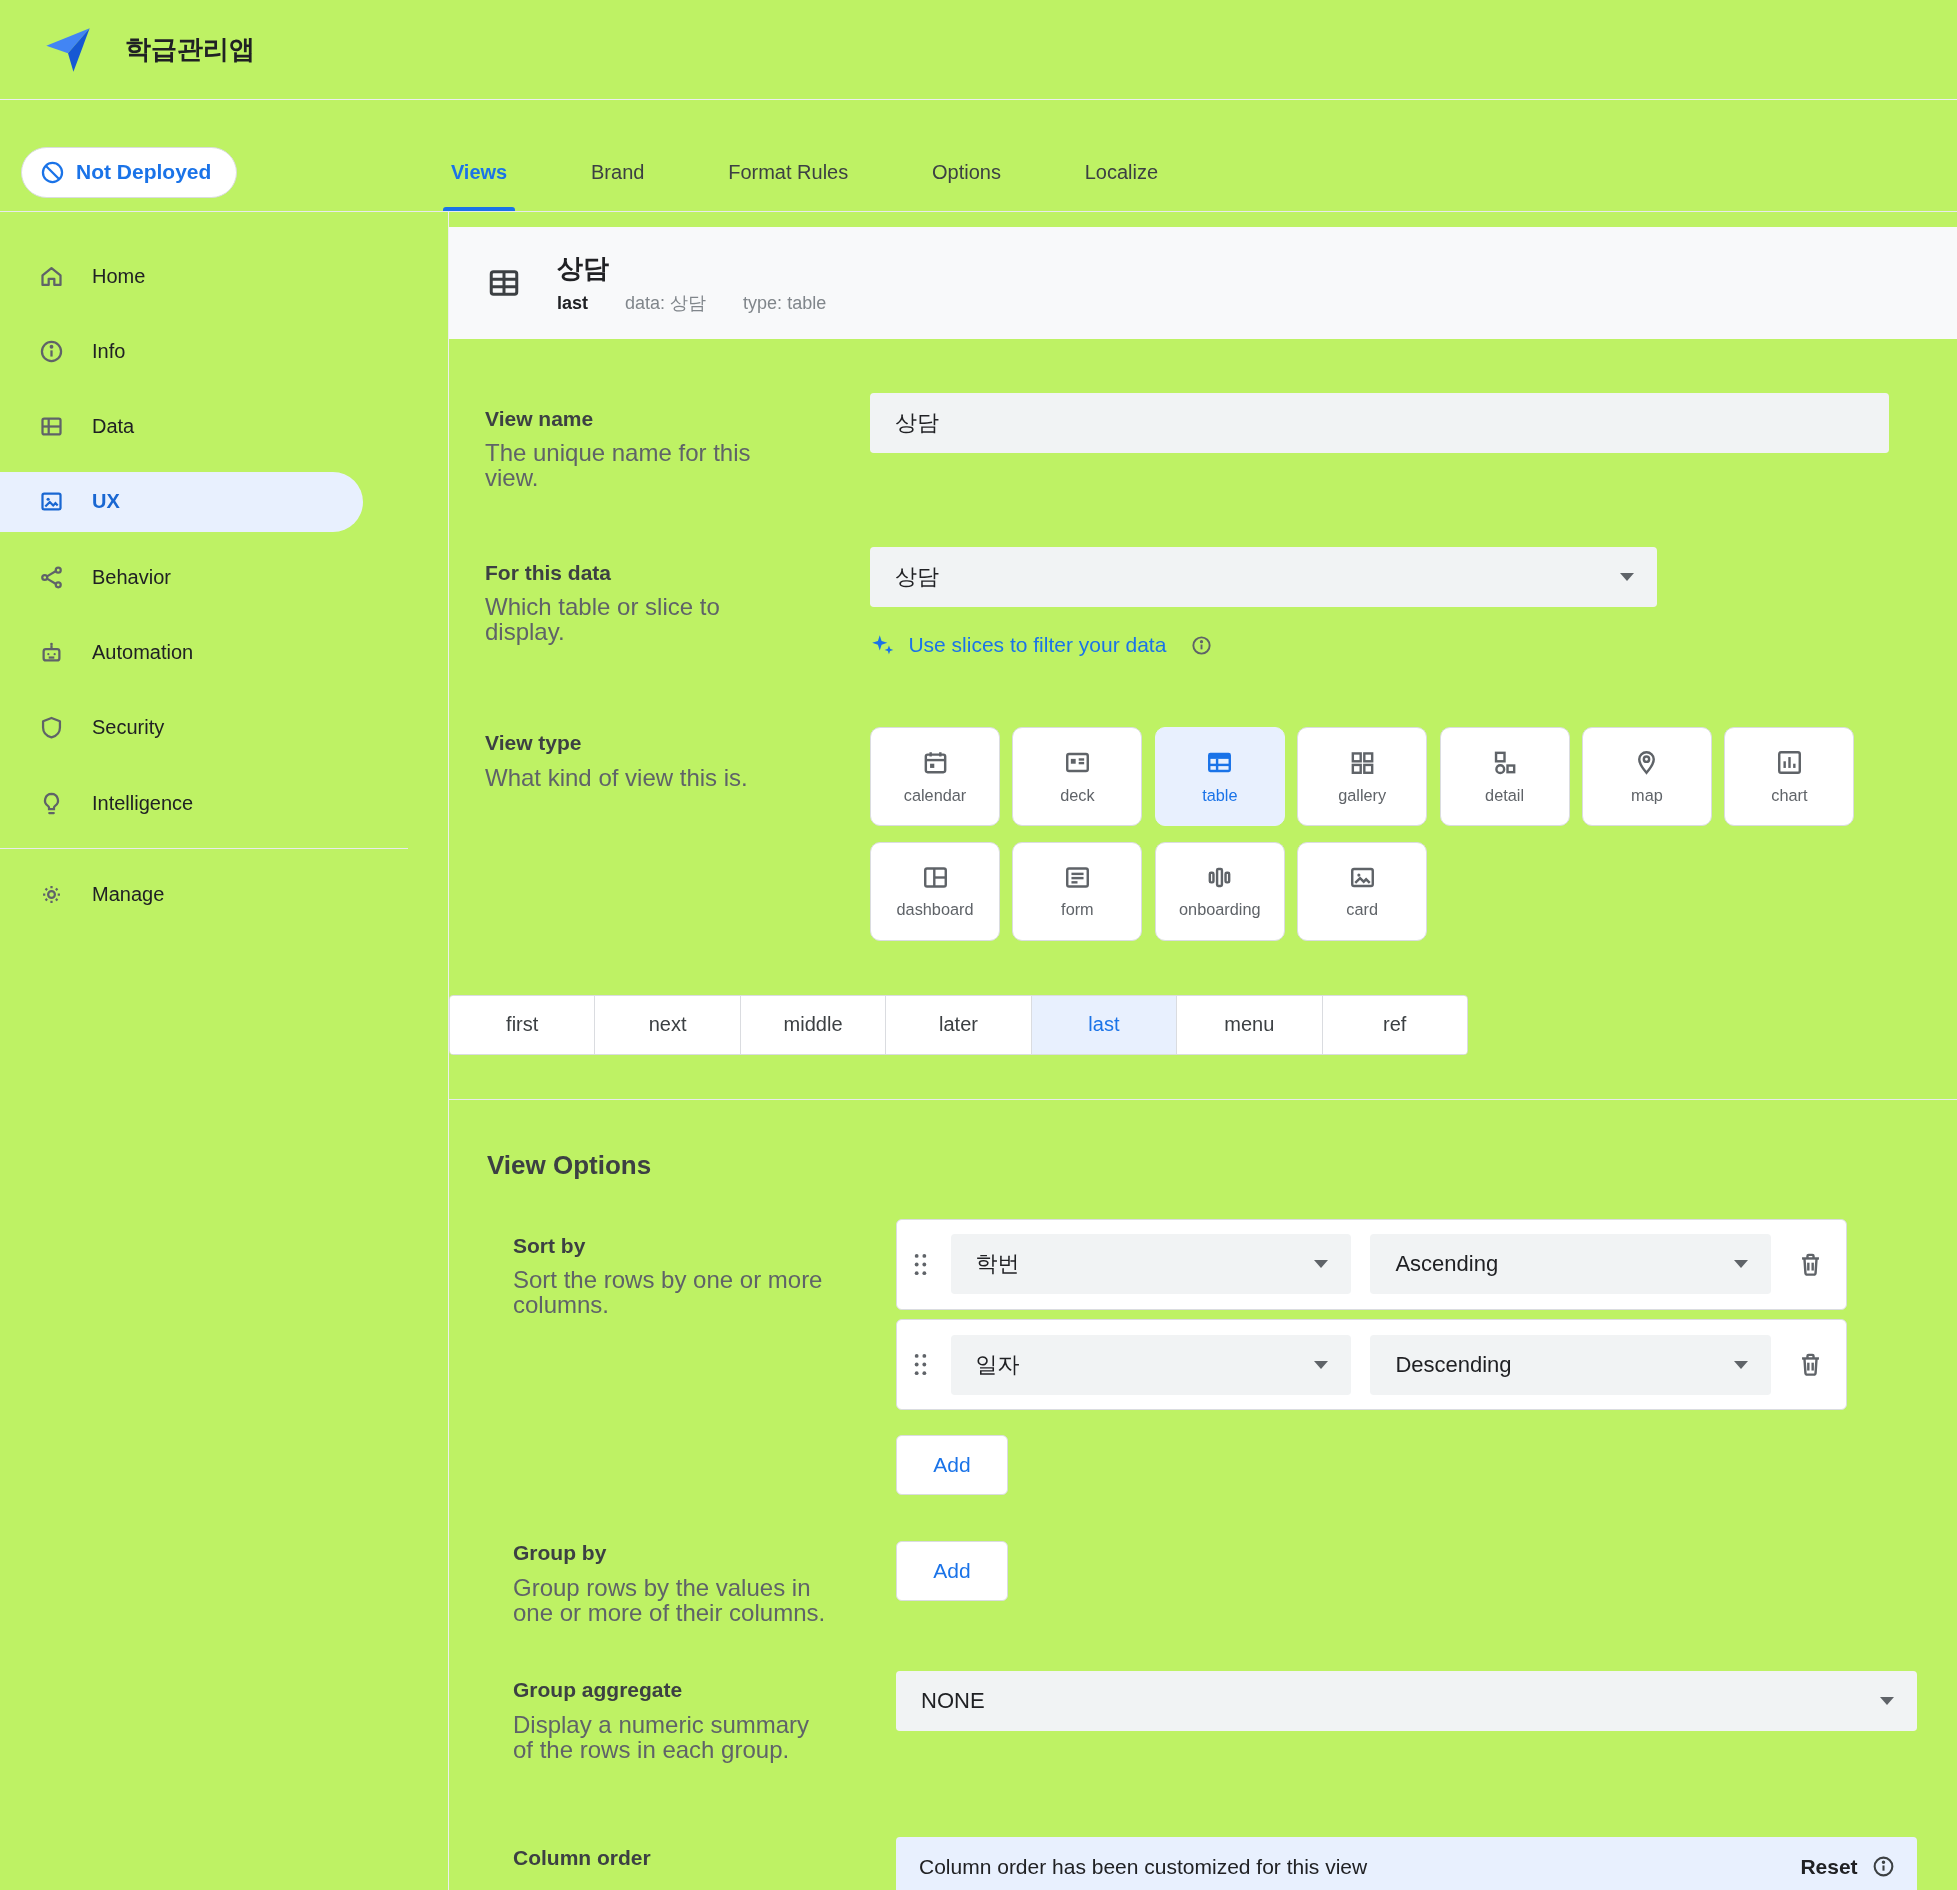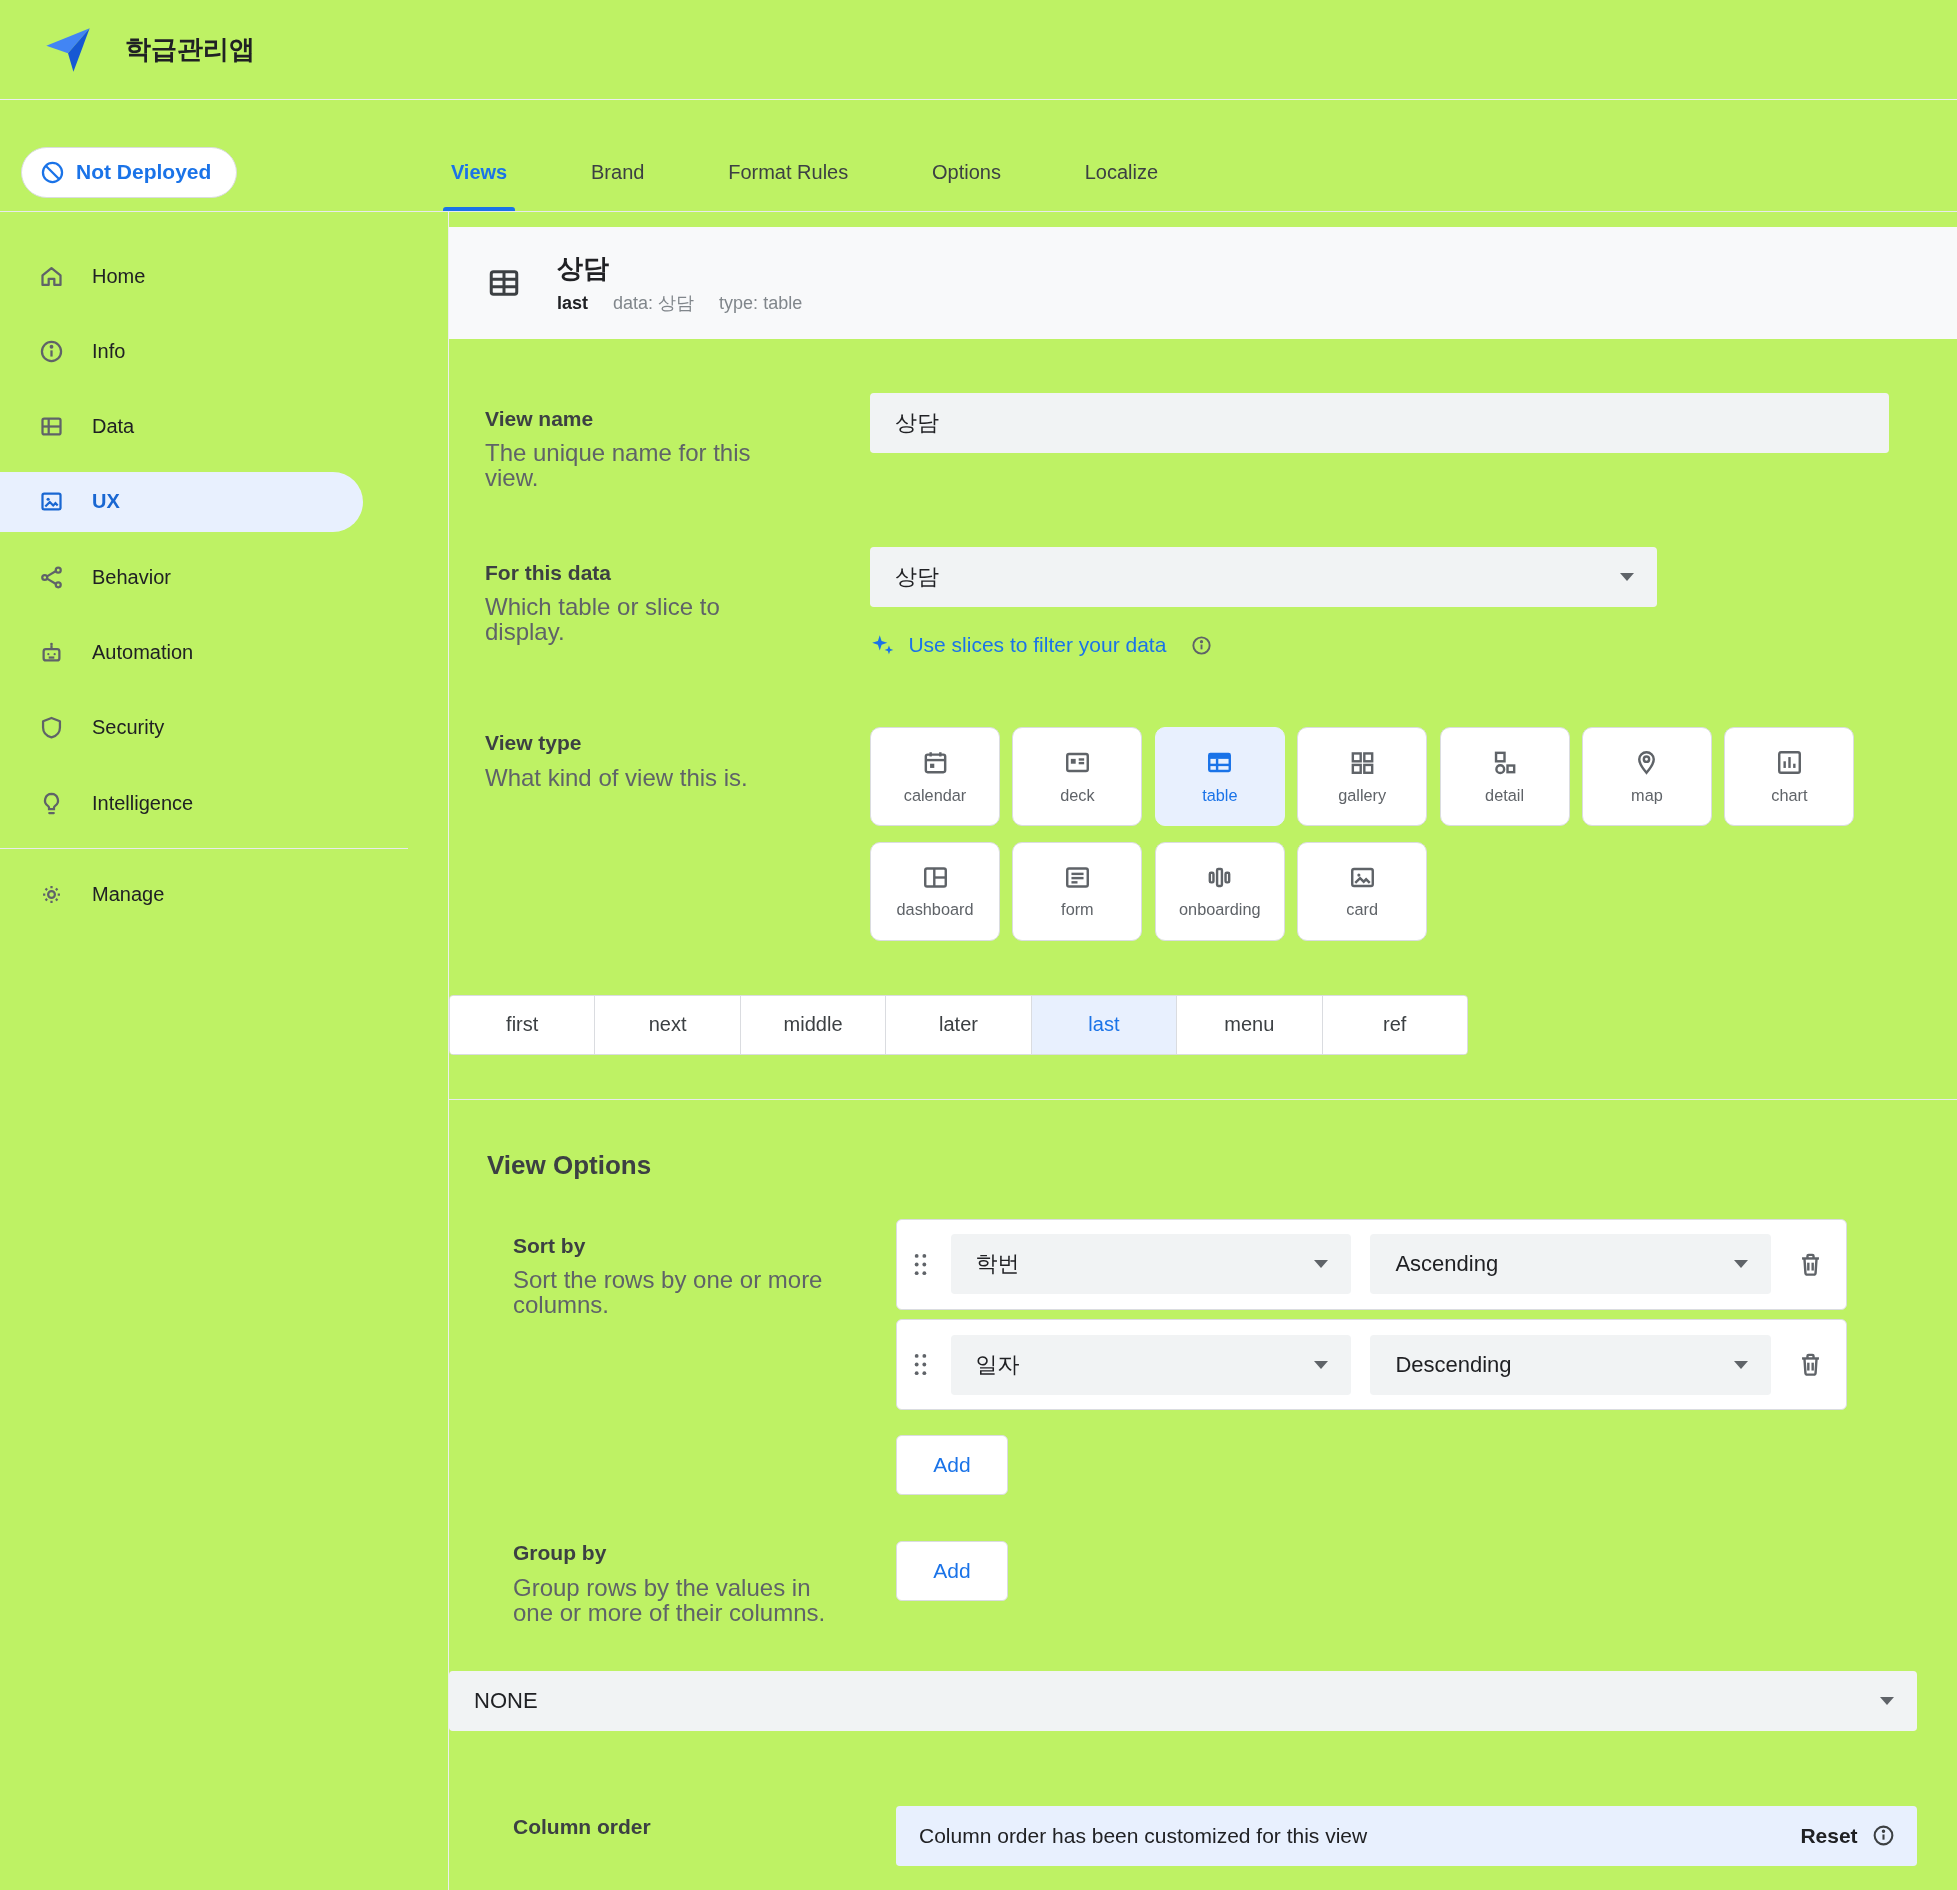--- a/index.html
+++ b/index.html
@@ -34,21 +34,21 @@
 
   .content{flex:1;min-width:0;}
 
   
   .view-band{margin-top:15.3px;height:112px;background:#f8f9fa;display:flex;align-items:center;padding-left:37px;}
   .band-icon{width:36px;height:36px;color:#3c4043;flex:none;}
   .band-text{margin-left:35px;}
   .band-title{font-size:26px;font-weight:700;}
   .band-sub{margin-top:4.8px;display:flex;align-items:baseline;font-size:18px;color:#80868b;}
   .band-pos{color:#202124;font-weight:700;margin-right:25px;}
-  .band-meta{margin-right:25px;}
+  .band-meta{margin-right:25px;margin-left:12px;}
 
   
   .form-row{display:flex;}
   .row-label{width:421px;flex:none;padding-left:36px;}
   .lbl{font-size:21px;font-weight:700;color:#3c4043;}
   .help{margin-top:9.6px;font-size:24px;line-height:25px;color:#5f6368;max-width:315px;}
   .row-controls{flex:1;min-width:0;padding-right:69px;}
 
   .filled{background:#f1f3f4;border-radius:3.8px;height:60px;display:flex;align-items:center;padding:0 25px;
     font-size:22px;color:#202124;position:relative;cursor:pointer;}
@@ -507,20 +507,24 @@
           <div class="vo-label">
             <div class="lbl">Group by</div>
             <div class="help">Group rows by the values in one or more of their columns.</div>
           </div>
           <div class="vo-controls">
             <button class="add-btn" style="margin-top:0;">Add</button>
           </div>
         </div>
 
         <div class="vo-row">
+          <div class="vo-label pt8">
+            <div class="lbl">Group aggregate</div>
+            <div class="help">Display a numeric summary of the rows in each group.</div>
+          </div>
           <div class="vo-controls">
             <div class="filled">
               <span>NONE</span>
               <span class="chev"></span>
             </div>
           </div>
         </div>
 
         <div class="vo-row mt78">
           <div class="vo-label pt10">

